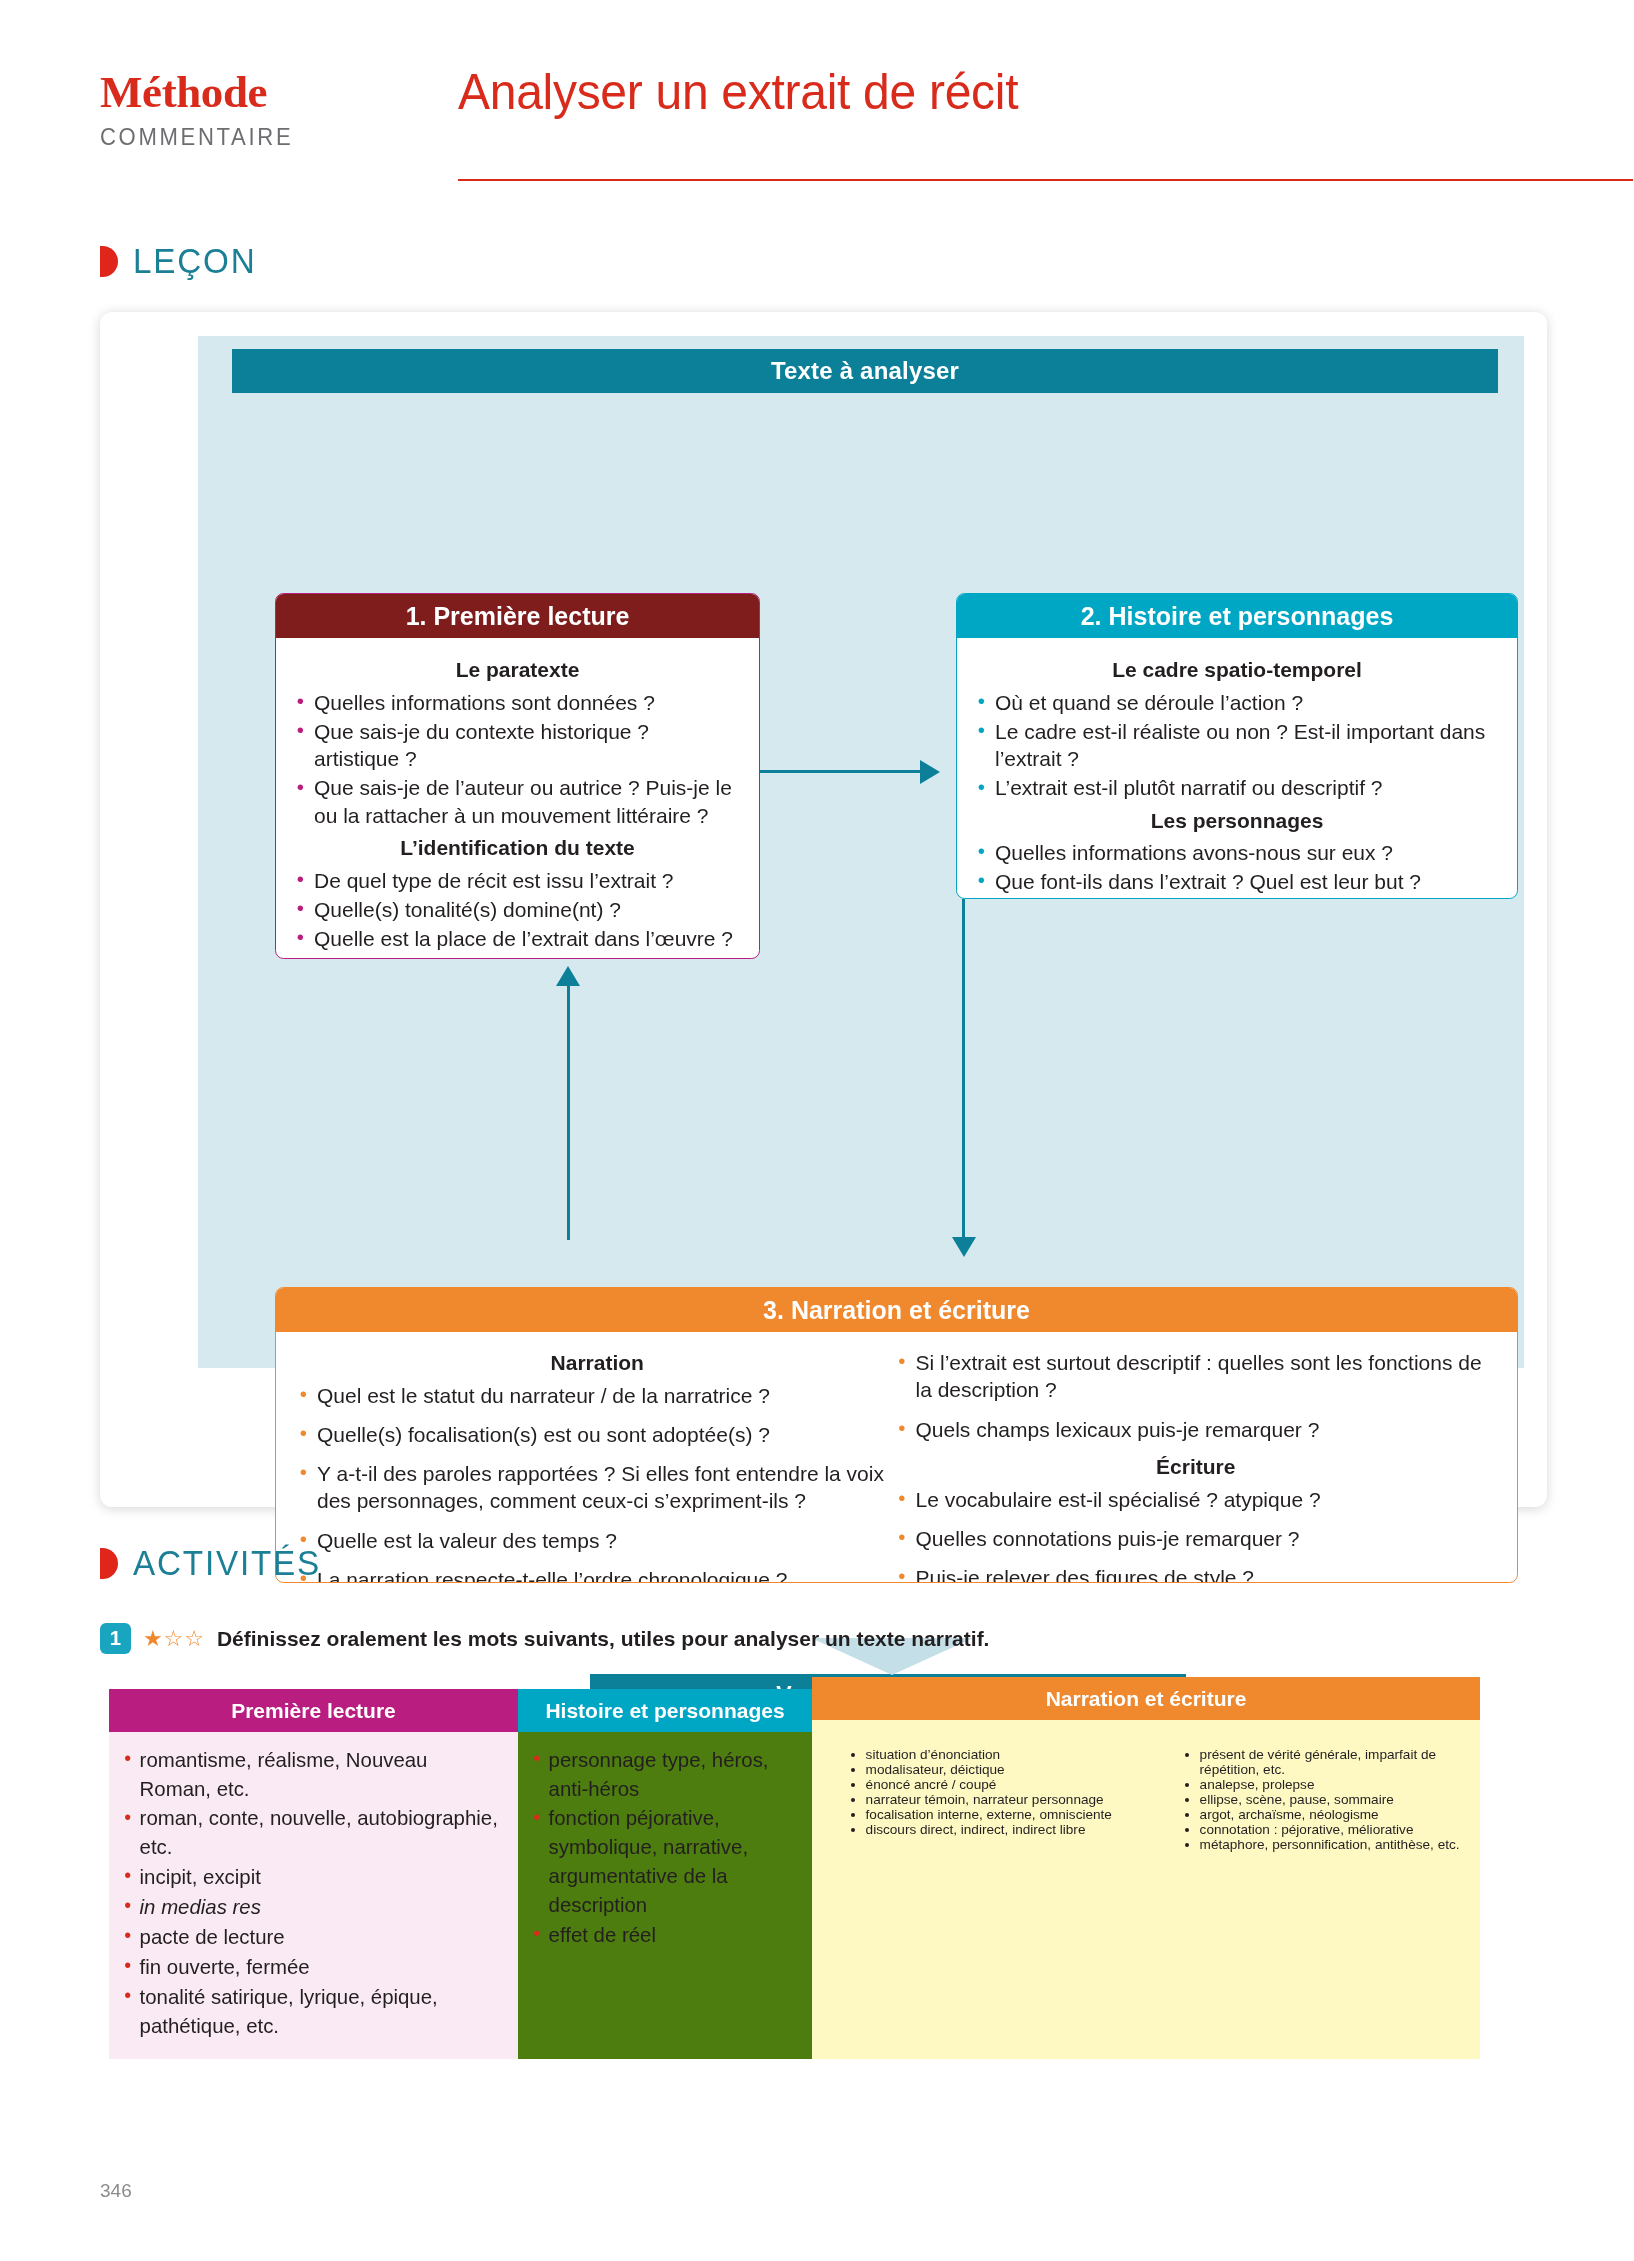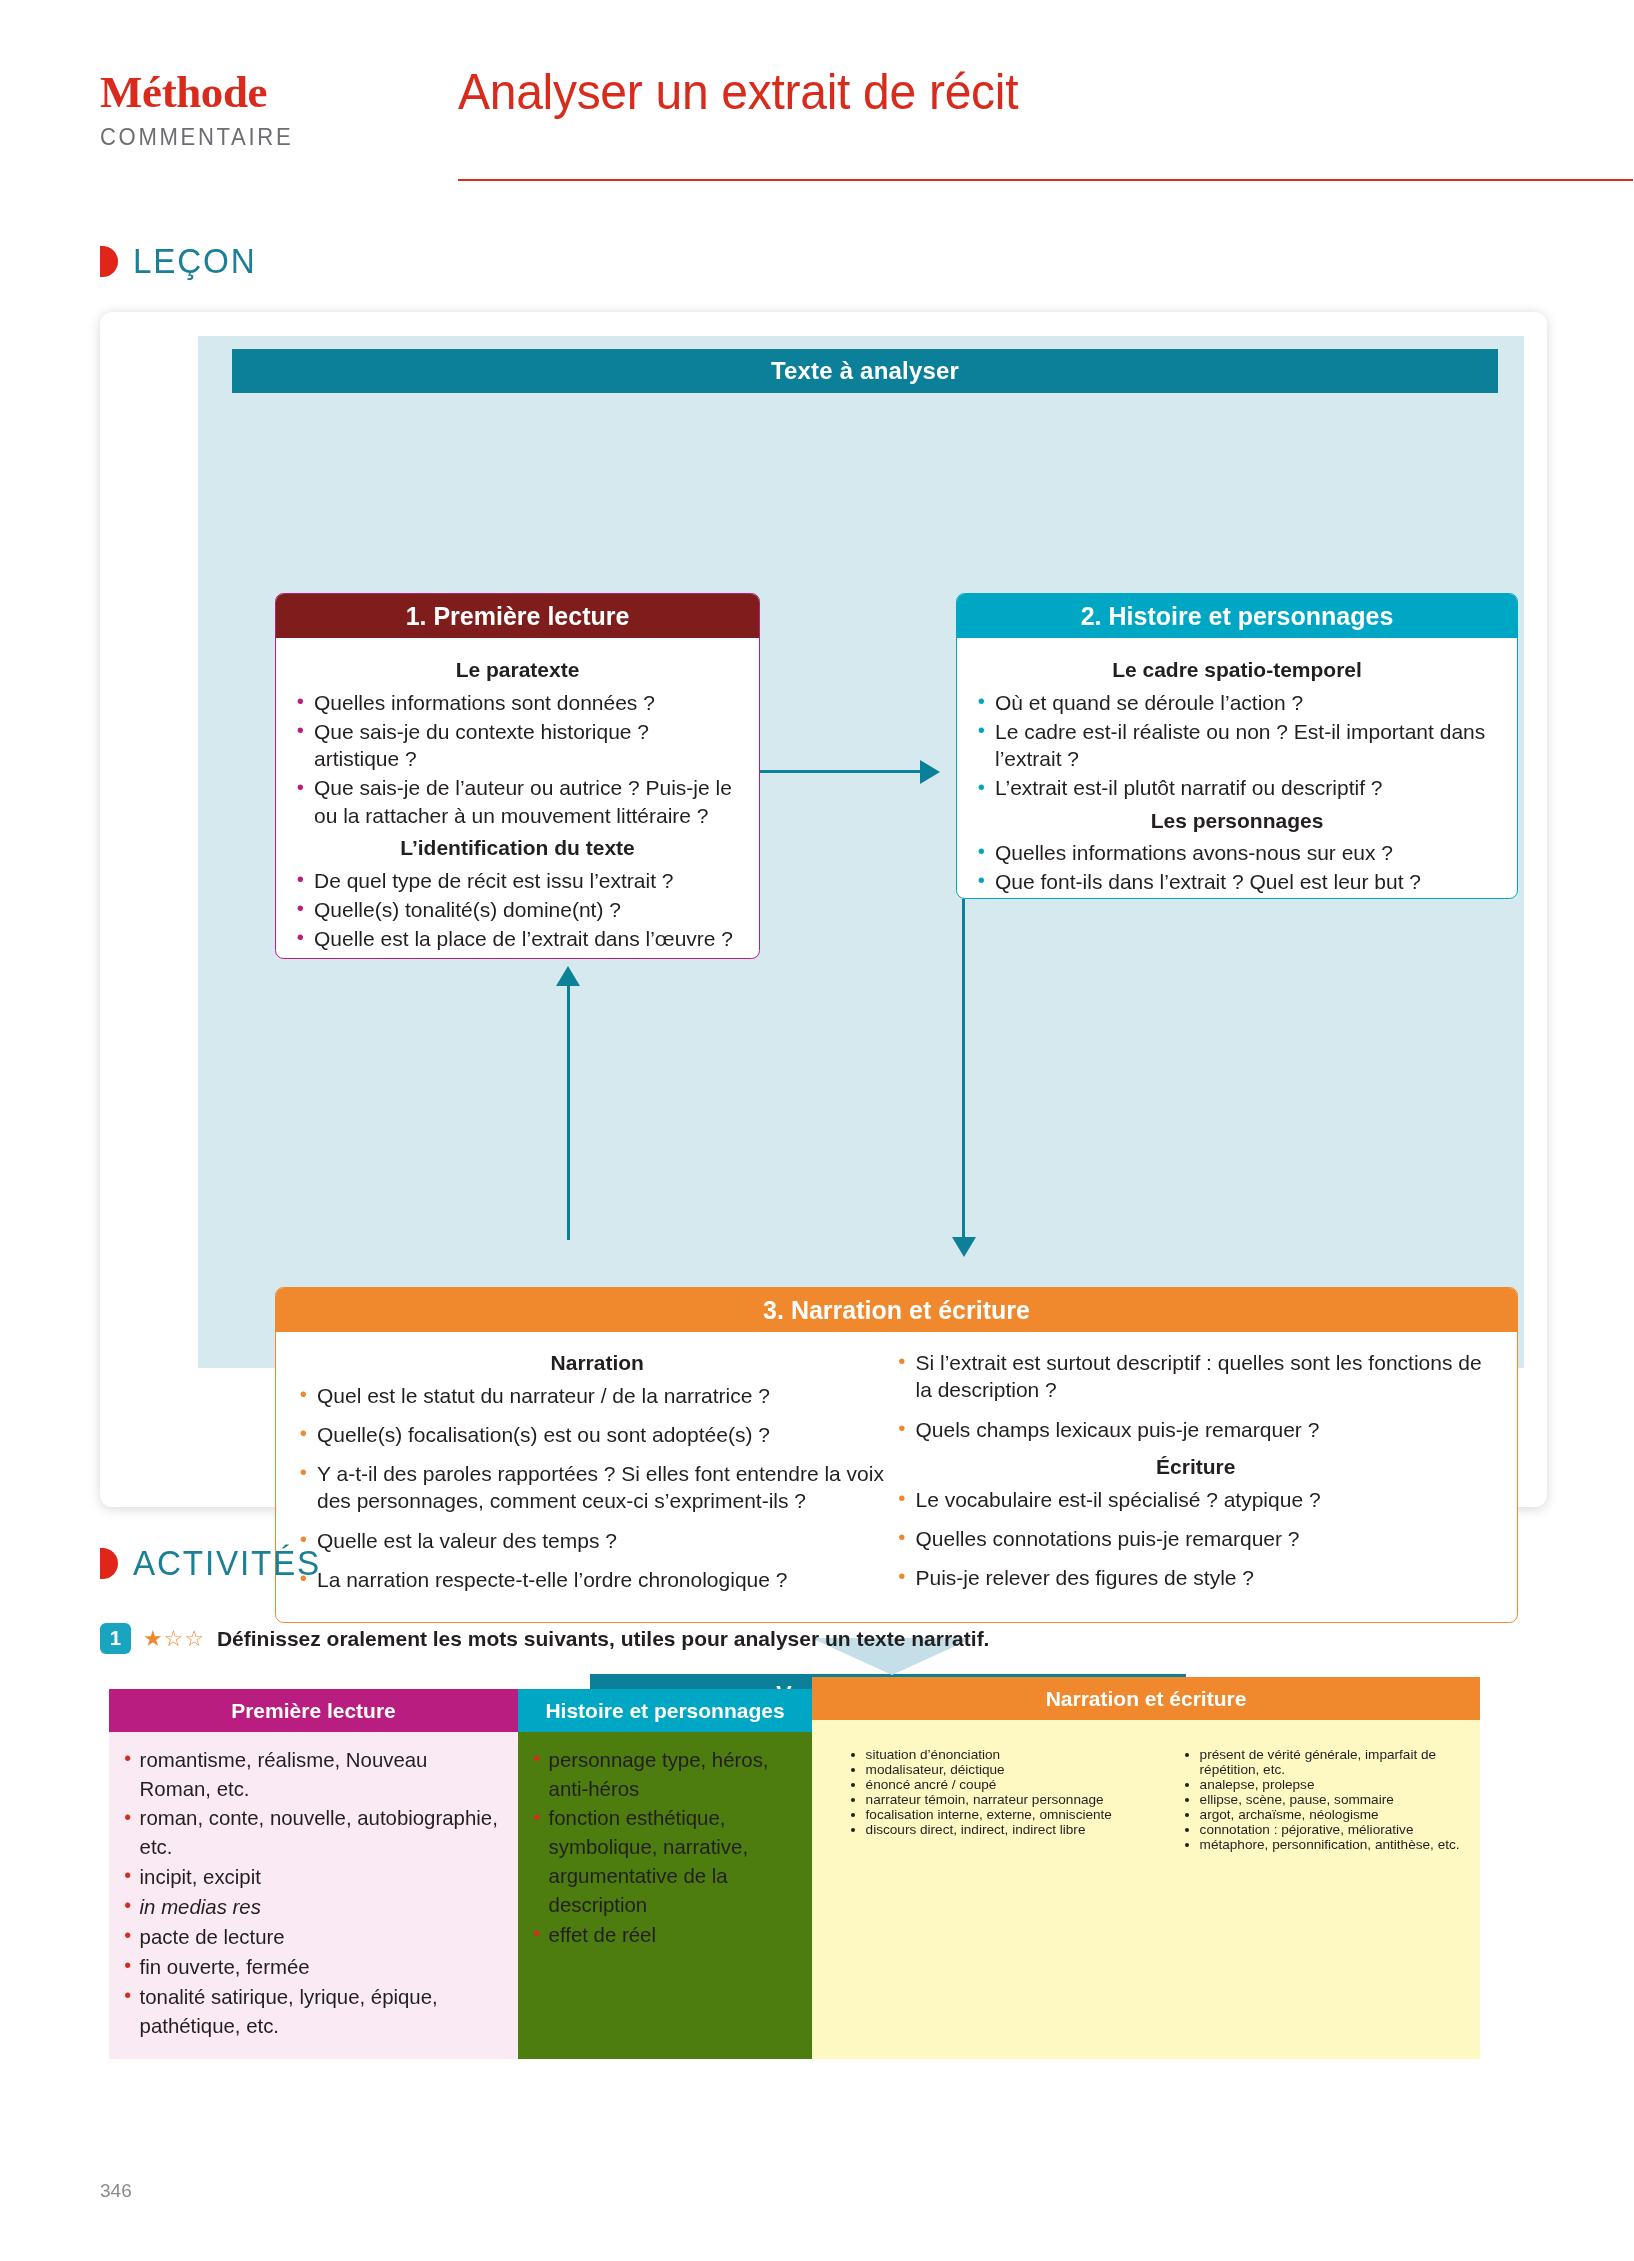--- a/index.html
+++ b/index.html
@@ -99,21 +99,21 @@
 
   
   #card1{left:175px;top:281px;width:485px;height:366px;border:1.7px solid #b81d7f;}
   #card1 .card-head{background:#7f1d1d;}
   #card1 ul.qs li::before{color:#b81d7f;}
   
   #card2{left:856px;top:281px;width:562px;height:306px;border:1.7px solid #00a7c4;}
   #card2 .card-head{background:#00a7c4;}
   #card2 ul.qs li::before{color:#00a7c4;}
   
-  #card3{left:175px;top:975px;width:1243px;height:336px;border:1.7px solid #f0882e;}
+  #card3{left:175px;top:975px;width:1243px;height:296px;border:1.7px solid #f0882e;}
   #card3 .card-head{background:#f0882e;}
   #card3 ul.qs li::before{color:#f0882e;}
   #card3 .cols{display:flex;padding:12px 22px 8.5px 22px;}
   #card3 .col{flex:1;}
   #card3 ul.qs li{margin-bottom:12px;}
 
   
   .arrow-line{position:absolute;background:#0b8098;}
   .arrow-head{position:absolute;width:0;height:0;}
 
@@ -303,21 +303,21 @@
             <li>fin ouverte, fermée</li>
             <li>tonalité satirique, lyrique, épique, pathétique, etc.</li>
           </ul>
       </div>
     </div>
     <div class="tcol c2">
       <div class="thead">Histoire et personnages</div>
       <div class="tbody">
         <ul id="list-col2">
             <li>personnage type, héros, anti-héros</li>
-            <li>fonction esthétique, symbolique, narrative, argumentative de la description</li>
+            <li>fonction péjorative, symbolique, narrative, argumentative de la description</li>
             <li>effet de réel</li>
           </ul>
       </div>
     </div>
     <div class="c34">
       <div class="thead">Narration et écriture</div>
       <div class="c34-body">
         <div class="sub34">
           <ul id="list-col3">
               <li>situation d’énonciation</li>

